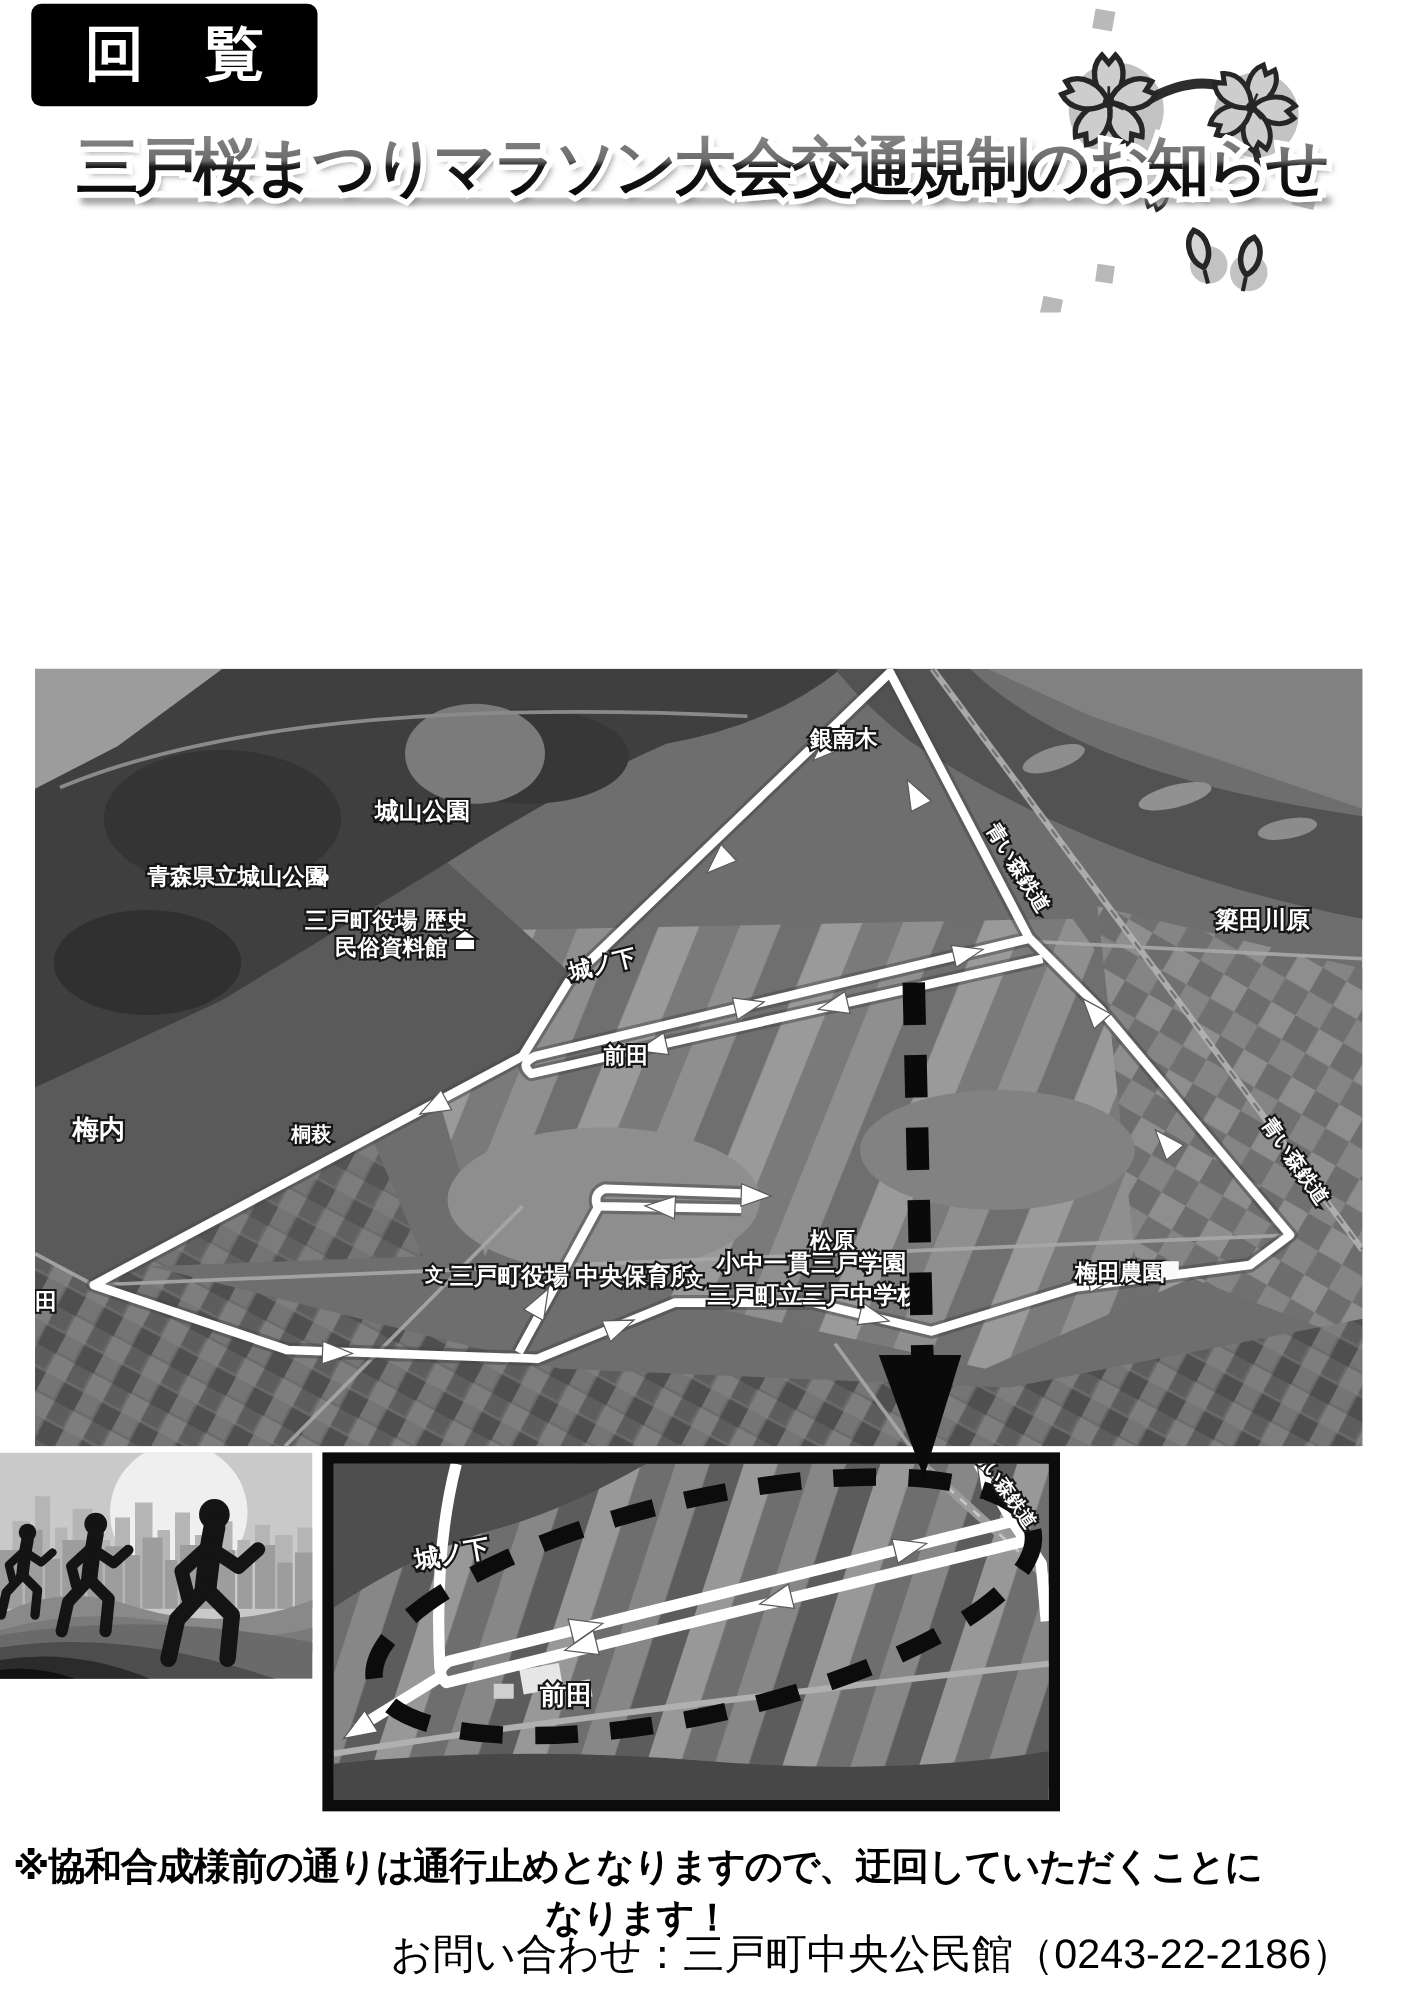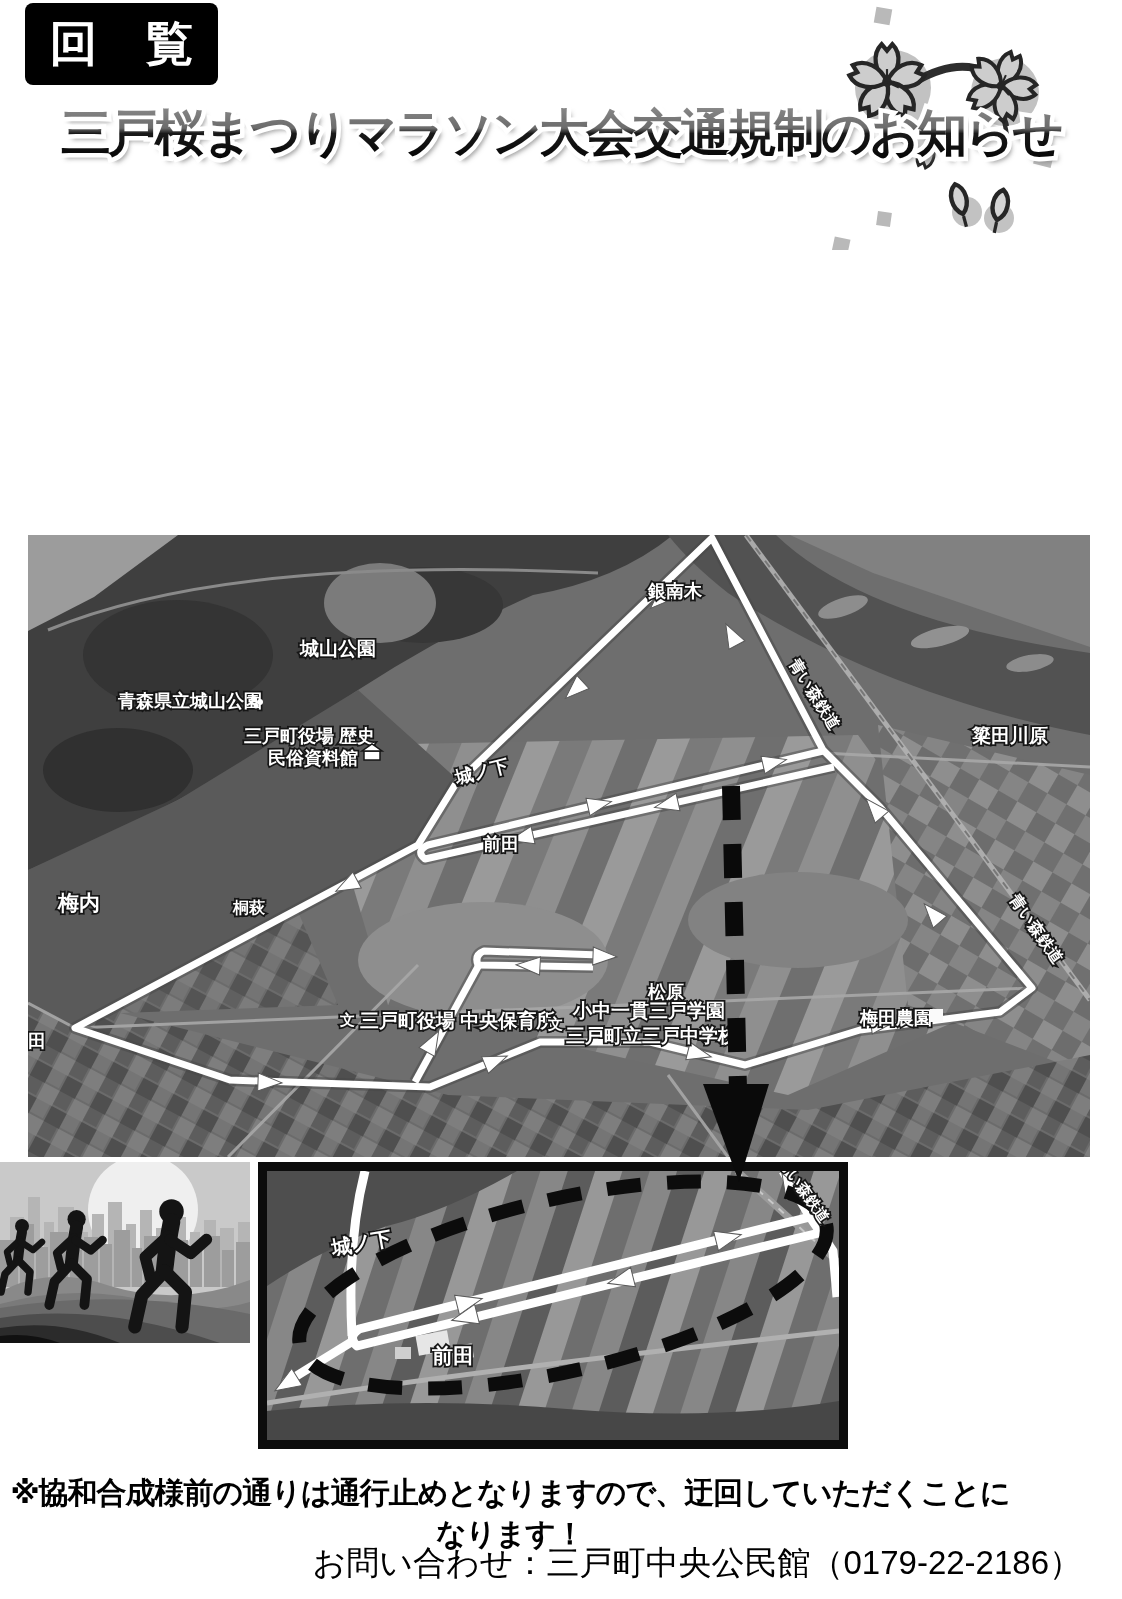--- a/index.html
+++ b/index.html
@@ -1,27 +1,27 @@
 <!DOCTYPE html>
 <html><head>
 <meta charset="utf-8">
 <style>
   html,body{margin:0;padding:0;background:#fff;}
   .page{position:relative;width:1122px;height:1599px;background:#ffffff;overflow:hidden;
         font-family:"Liberation Sans","DejaVu Sans",sans-serif;}
 
   
-  .kairan{position:absolute;left:25px;top:3px;width:193px;height:82px;background:#000;
+  .kairan{position:absolute;left:25px;top:3px;width:229px;height:82px;background:#000;
           border-radius:8px;display:flex;align-items:center;justify-content:center;
           color:#fff;font-size:48px;font-weight:bold;line-height:1;}
 
   
   .title-wrap{position:absolute;left:0;top:100px;width:1122px;height:96px;text-align:center;}
   .title-layer{position:absolute;left:0;right:0;top:0;font-size:50px;font-weight:bold;
-               letter-spacing:-3px;white-space:nowrap;}
+               letter-spacing:-3px;white-space:nowrap;text-decoration:underline;}
   .title-stroke{-webkit-text-stroke:9px #ffffff;color:#fff;
                 text-shadow:4px 5px 5px rgba(125,125,125,0.85);}
   .title-fill{color:#111;}
   @supports ((-webkit-background-clip:text) or (background-clip:text)){
     .title-fill{background:linear-gradient(180deg,#929292 0%,#6b6b6b 42%,#191919 50%,#000 100%);
                 -webkit-background-clip:text;background-clip:text;color:transparent;}
   }
 
   .intro{position:absolute;left:18px;top:224px;width:1086px;font-size:29px;line-height:70px;
          text-align:justify;color:#000;}
@@ -329,15 +329,15 @@
       <ellipse cx="296" cy="114" rx="270" ry="86" transform="rotate(-13 296 114)" fill="none" stroke="#0c0c0c" stroke-width="14" stroke-dasharray="34 26"></ellipse>
       <g class="mlabel">
         <text x="66" y="84" font-size="20" transform="rotate(-10 66 84)">城ノ下</text>
         <text x="165" y="192" font-size="21">前田</text>
         <text x="533" y="22" font-size="15" text-anchor="middle" transform="rotate(55 533 22)">青い森鉄道</text>
       </g>
     </svg>
   </div>
 
   <div class="warning">※協和合成様前の通りは通行止めとなりますので、迂回していただくことになります！</div>
-  <div class="contact">お問い合わせ：三戸町中央公民館（0179-22-2186）</div>
+  <div class="contact">お問い合わせ：三戸町中央公民館（0243-22-2186）</div>
 
 </div>
 
 </body></html>

